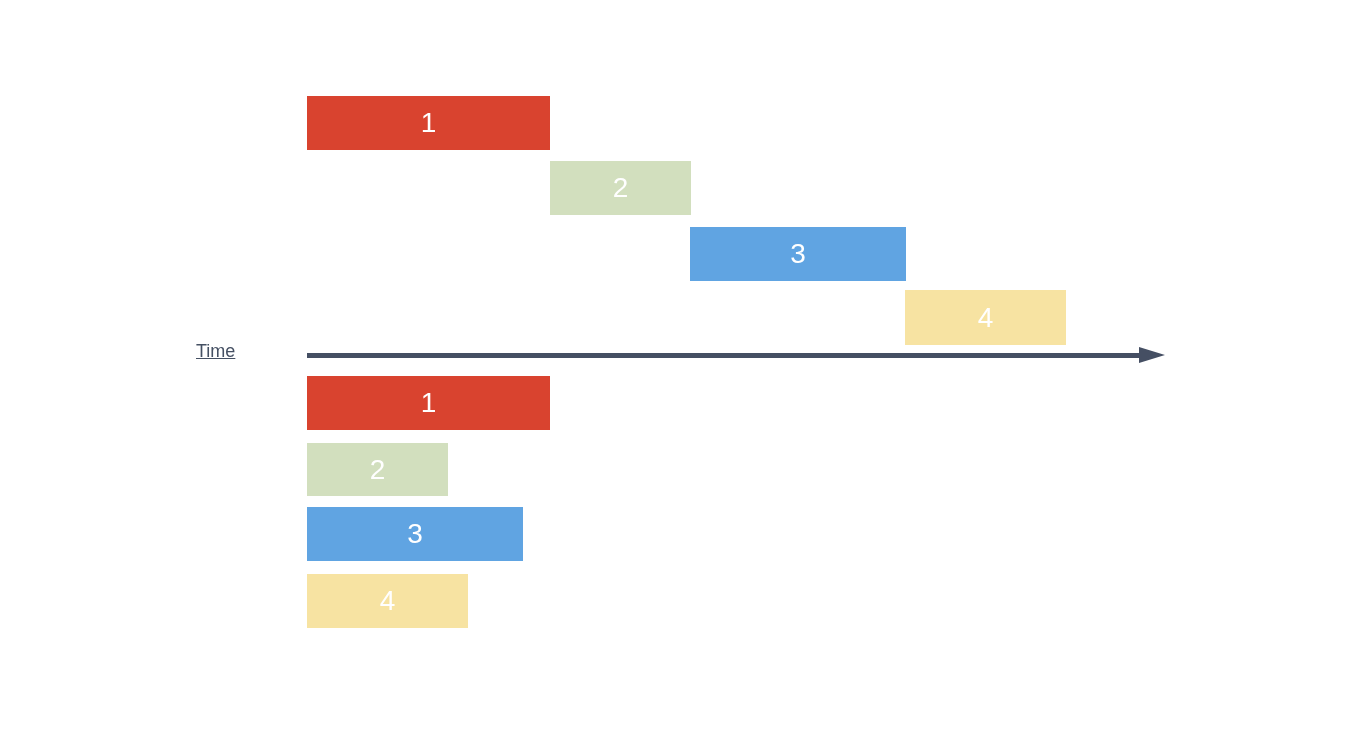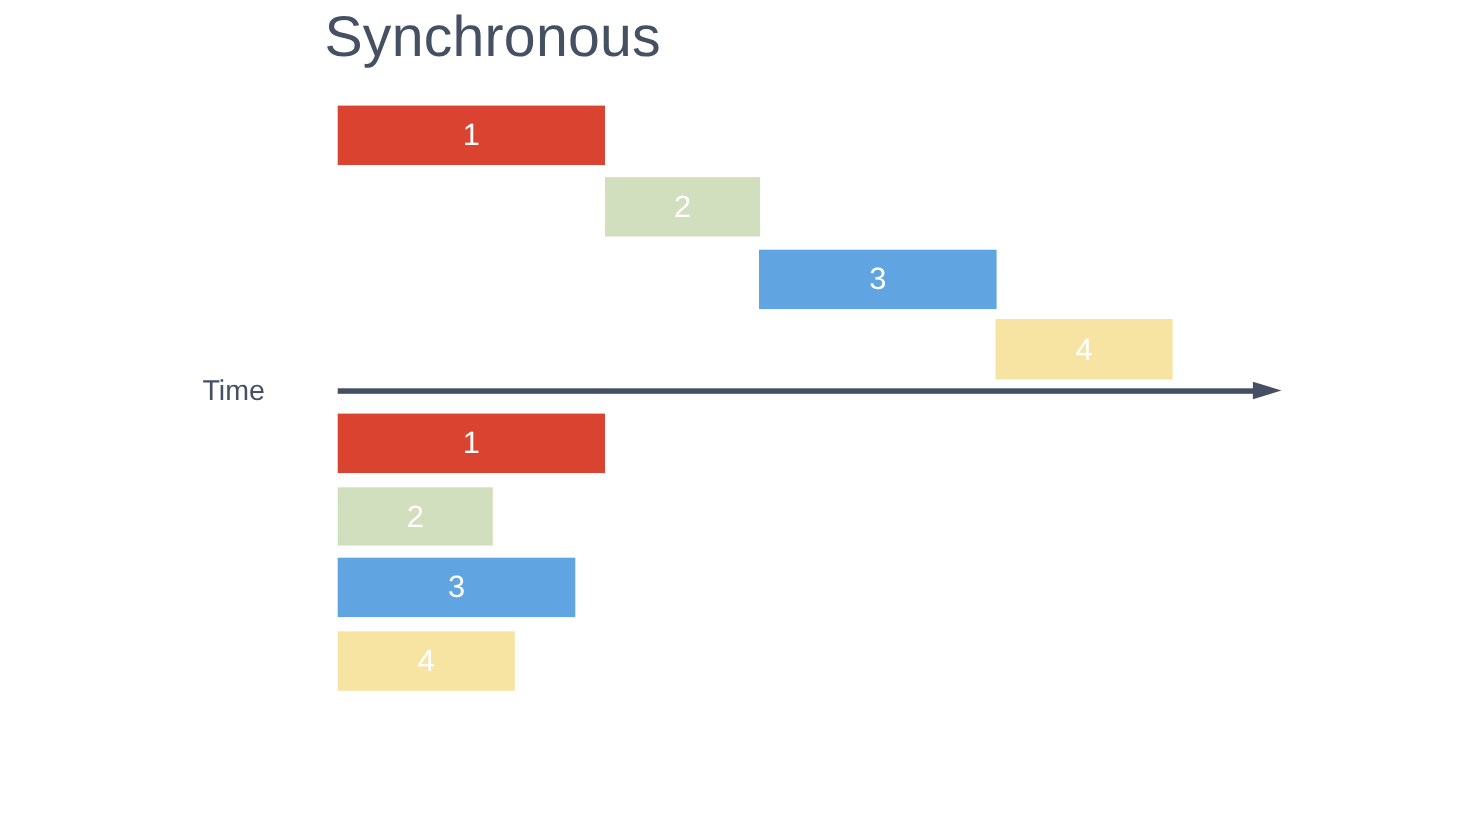--- a/index.html
+++ b/index.html
@@ -67,34 +67,34 @@
     left: 832px;
     top: -4px;
     width: 0;
     height: 0;
     border-top: 8px solid transparent;
     border-bottom: 8px solid transparent;
     border-left: 26px solid #454f63;
   }
   #time-label {
     position: absolute;
-    left: 184px;
+    left: 196px;
     top: 342px;
     color: #455063;
-    font-size: 26px;
+    font-size: 18px;
     line-height: 1;
     white-space: nowrap;
+    text-decoration: underline;
   }
 </style>
 </head>
 <body>
 
 <div id="stage">
 
-  <div id="title-sync" class="section-title">Synchronous</div>
 
   <div id="sync-bars">
       <div class="bar" style="left: 307px; top: 96px; width: 243px; height: 54px; background: rgb(217, 67, 47);">
         <span class="bar-label">1</span>
       </div>
       <div class="bar" style="left: 550px; top: 161px; width: 141px; height: 54px; background: rgb(210, 223, 190);">
         <span class="bar-label">2</span>
       </div>
       <div class="bar" style="left: 690px; top: 227px; width: 216px; height: 54px; background: rgb(96, 164, 226);">
         <span class="bar-label">3</span>

